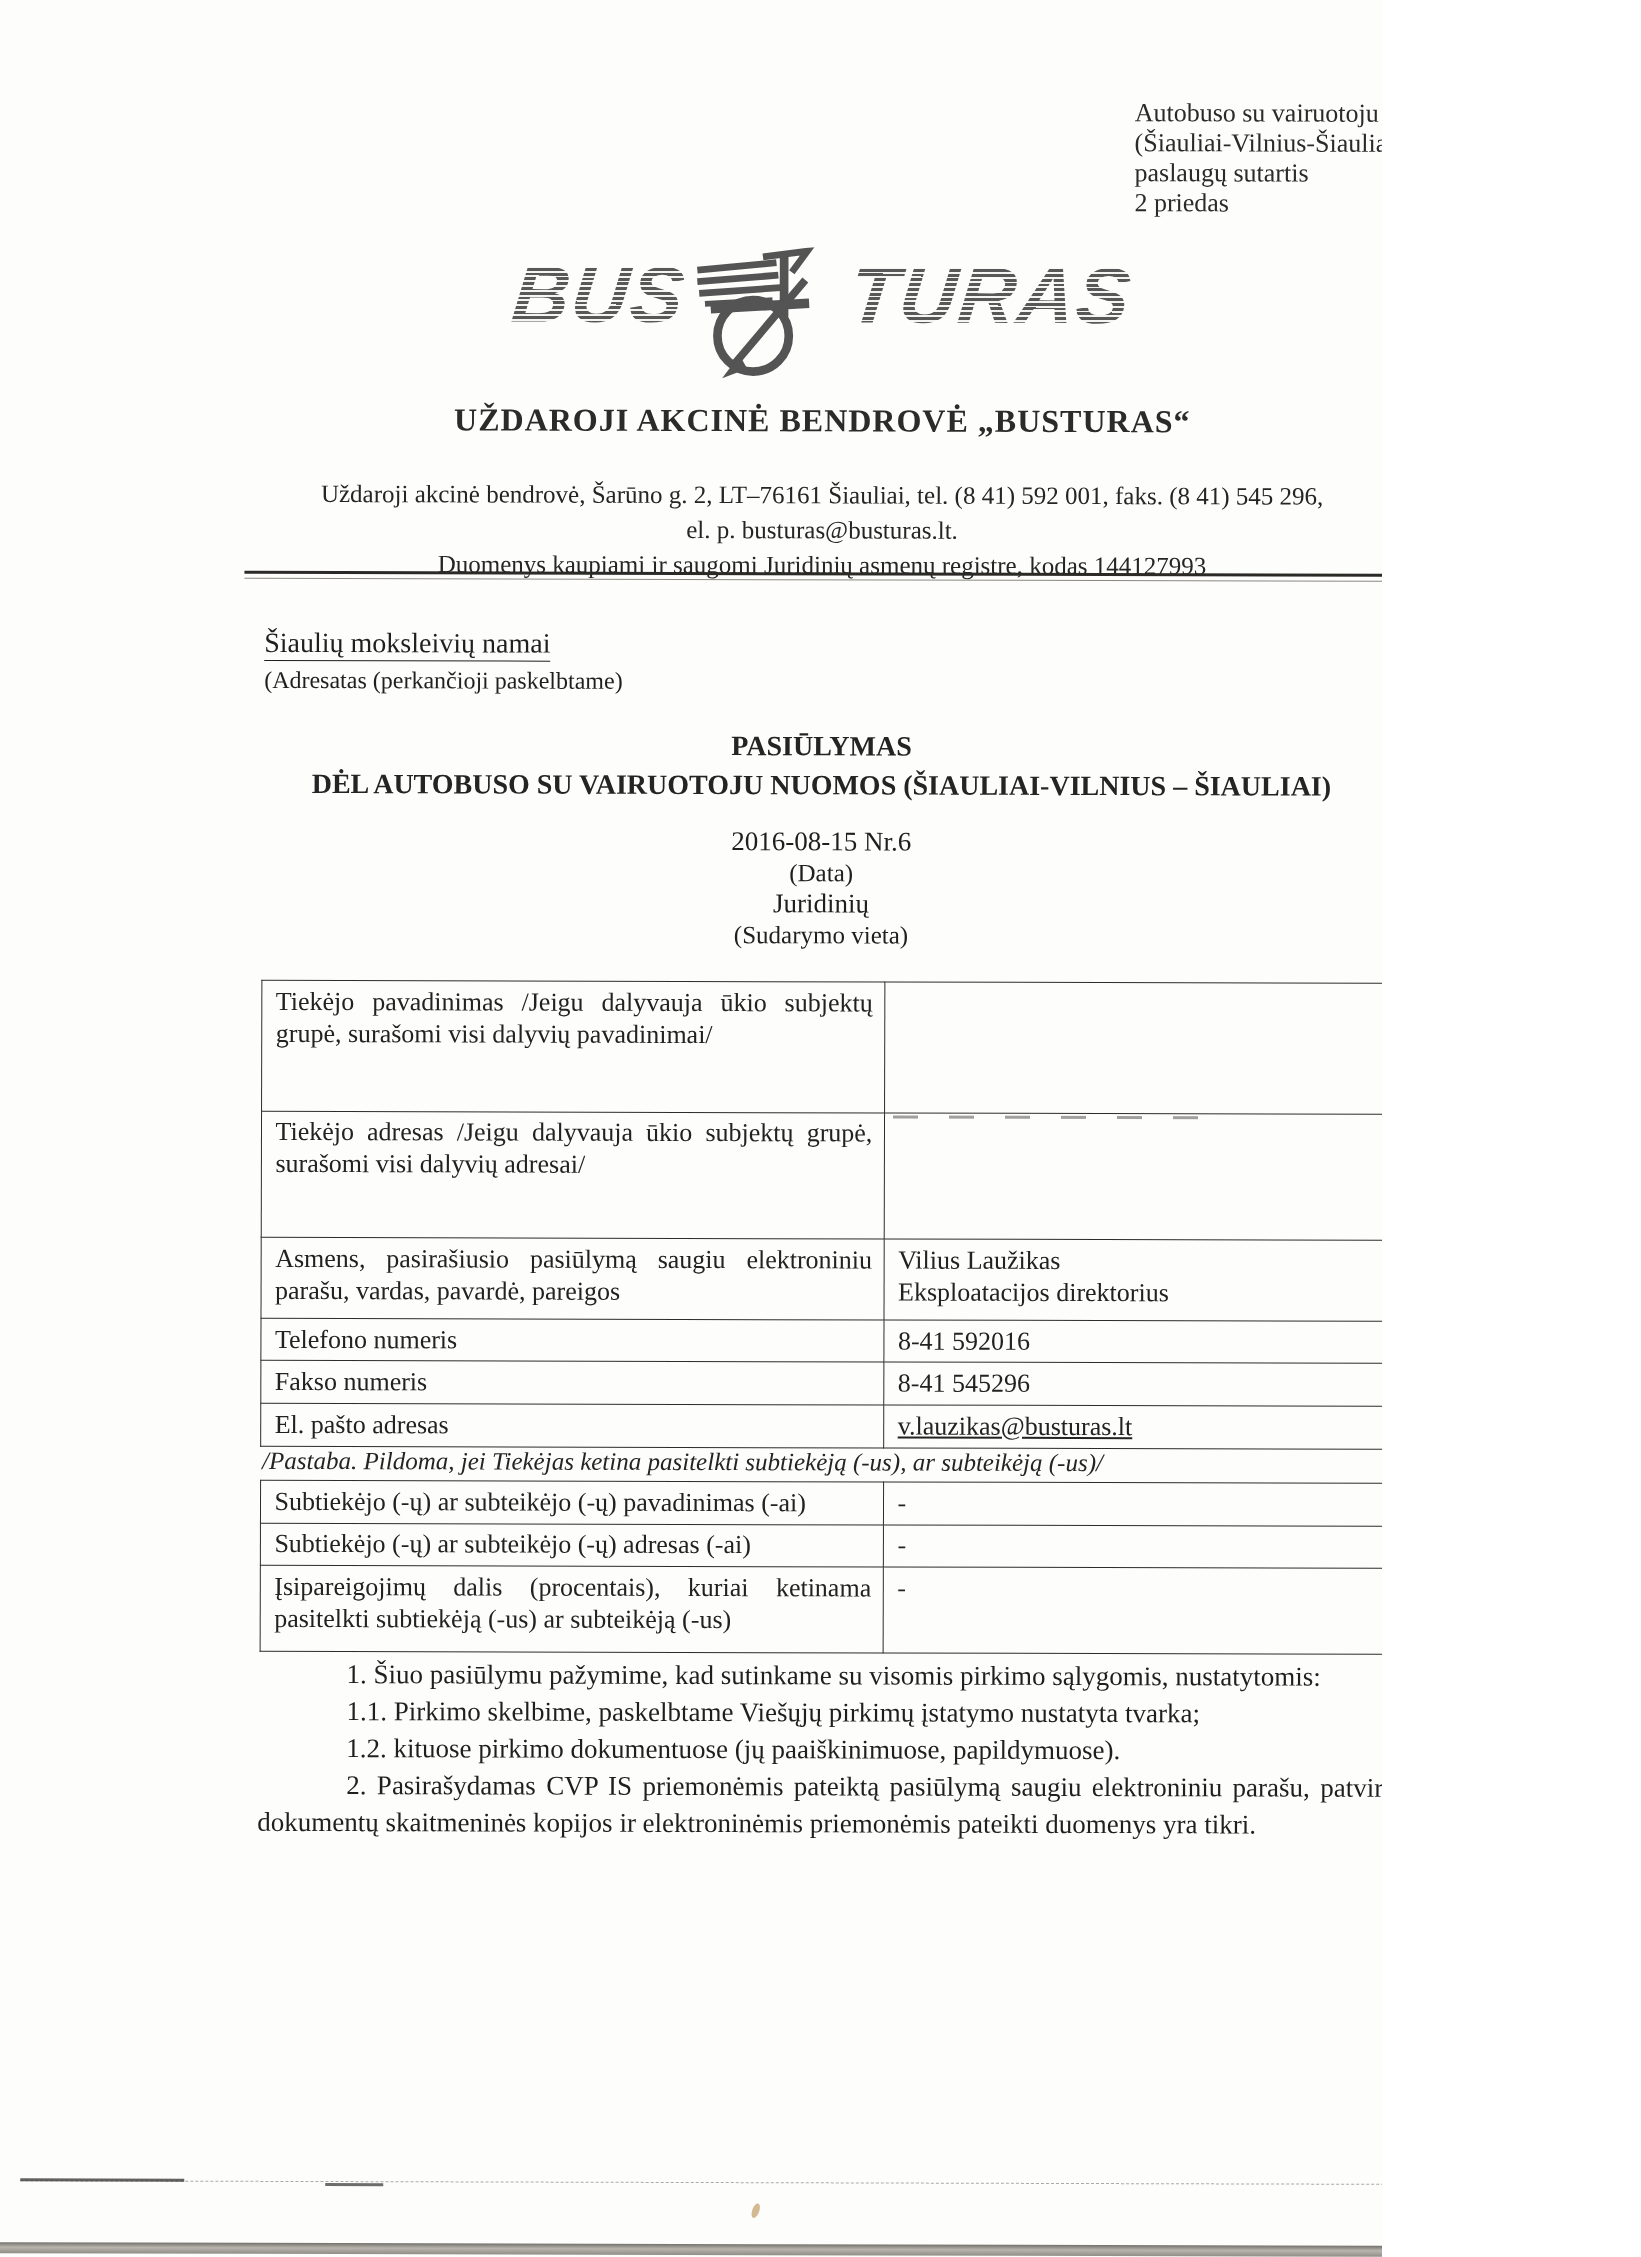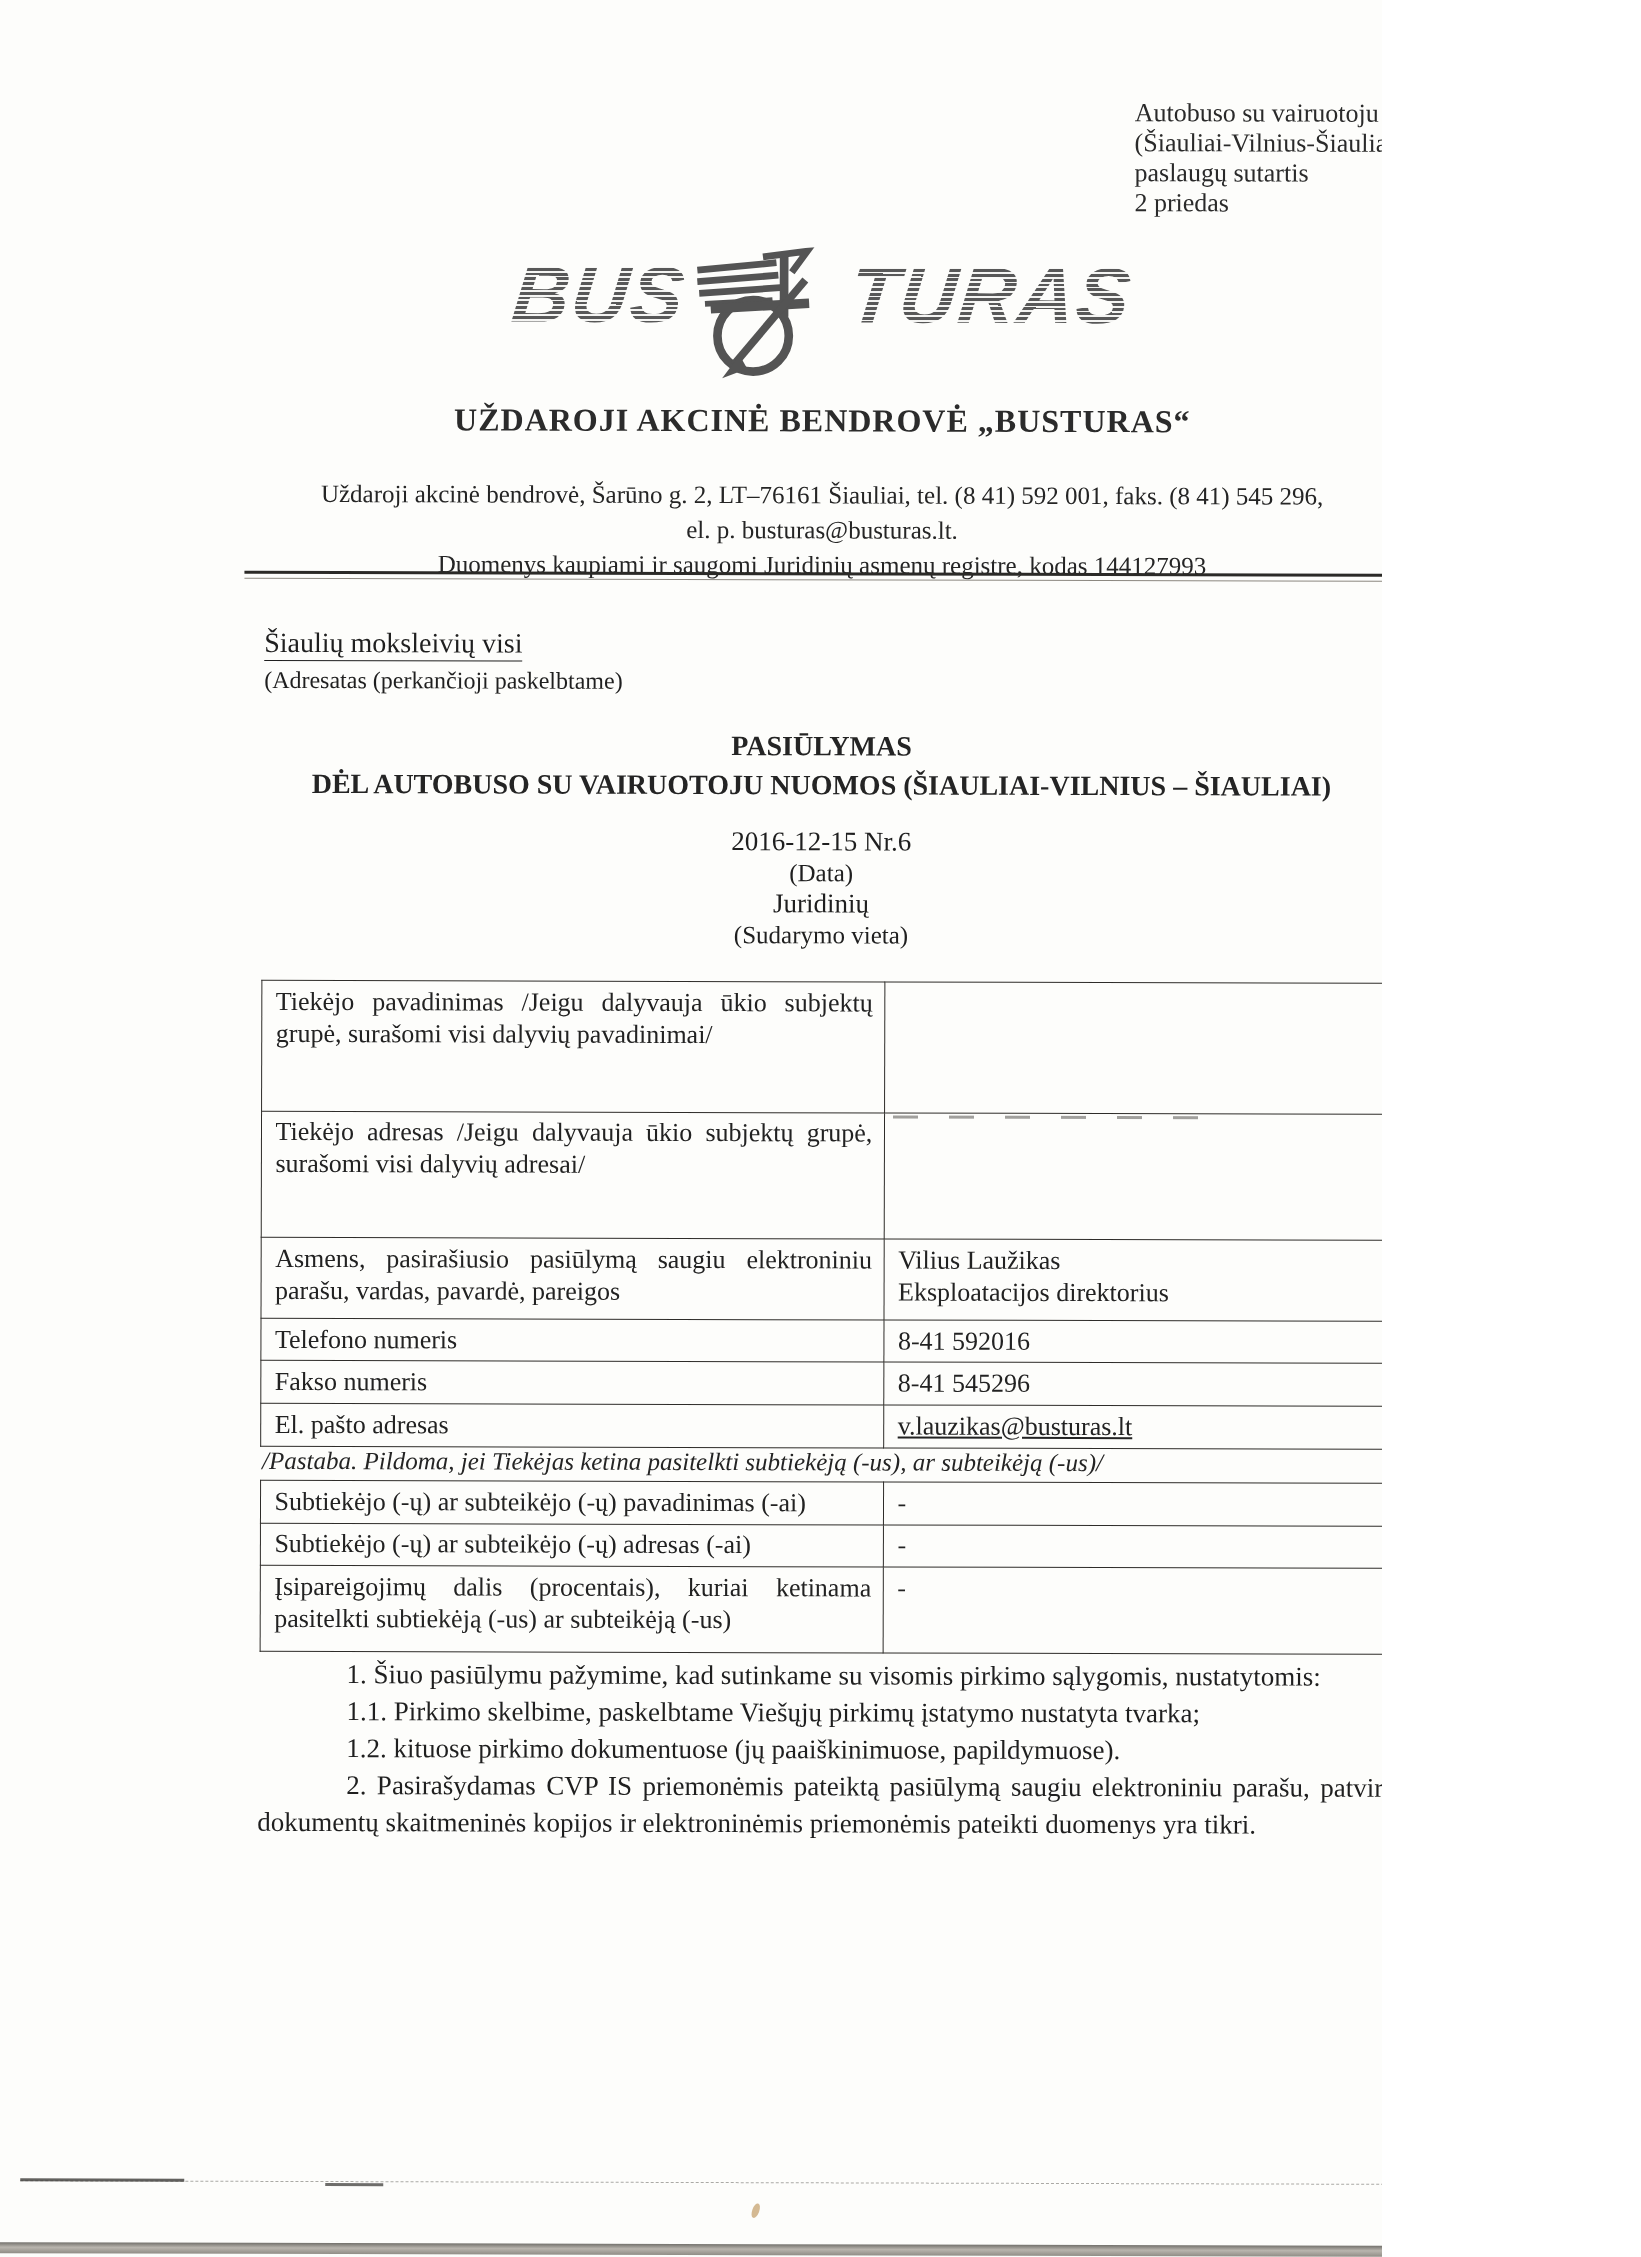--- a/index.html
+++ b/index.html
@@ -171,31 +171,31 @@
     <div class="company-title">UŽDAROJI AKCINĖ BENDROVĖ „BUSTURAS“</div>
 
     <div class="header-address">
       <div>Uždaroji akcinė bendrovė, Šarūno g. 2, LT–76161 Šiauliai, tel. (8 41) 592 001, faks. (8 41) 545 296,</div>
       <div><span>el. p. </span><span class="u">busturas@busturas.lt</span><span>.</span></div>
       <div>Duomenys kaupiami ir saugomi Juridinių asmenų registre, kodas 144127993</div>
     </div>
     <div class="header-rule"></div>
 
     <div class="recipient">
-      <div><span class="recipient-name">Šiaulių moksleivių visi</span></div>
+      <div><span class="recipient-name">Šiaulių moksleivių namai</span></div>
       <div class="recipient-desc">(Adresatas (perkančioji paskelbtame)</div>
     </div>
 
     <div class="doc-title">
       <div>PASIŪLYMAS</div>
       <div>DĖL AUTOBUSO SU VAIRUOTOJU NUOMOS (ŠIAULIAI-VILNIUS – ŠIAULIAI)</div>
     </div>
 
     <div class="date-block">
-      <div><span class="u">2016-12-15</span>&nbsp;<span>Nr.6</span></div>
+      <div><span class="u">2016-08-15</span>&nbsp;<span>Nr.6</span></div>
       <div class="small">(Data)</div>
       <div><span class="u">Juridinių</span></div>
       <div class="small">(Sudarymo vieta)</div>
     </div>
 
     <table class="doc-table" id="supplier-table">
       <colgroup>
           <col class="c1">
           <col class="c2">
         </colgroup>

